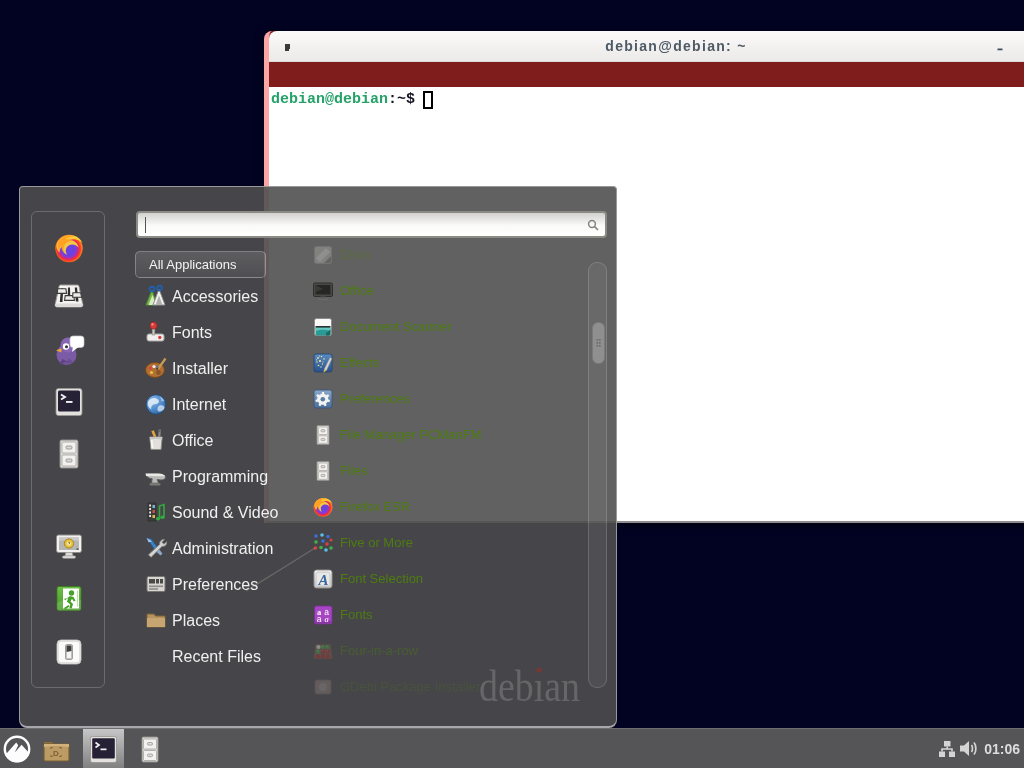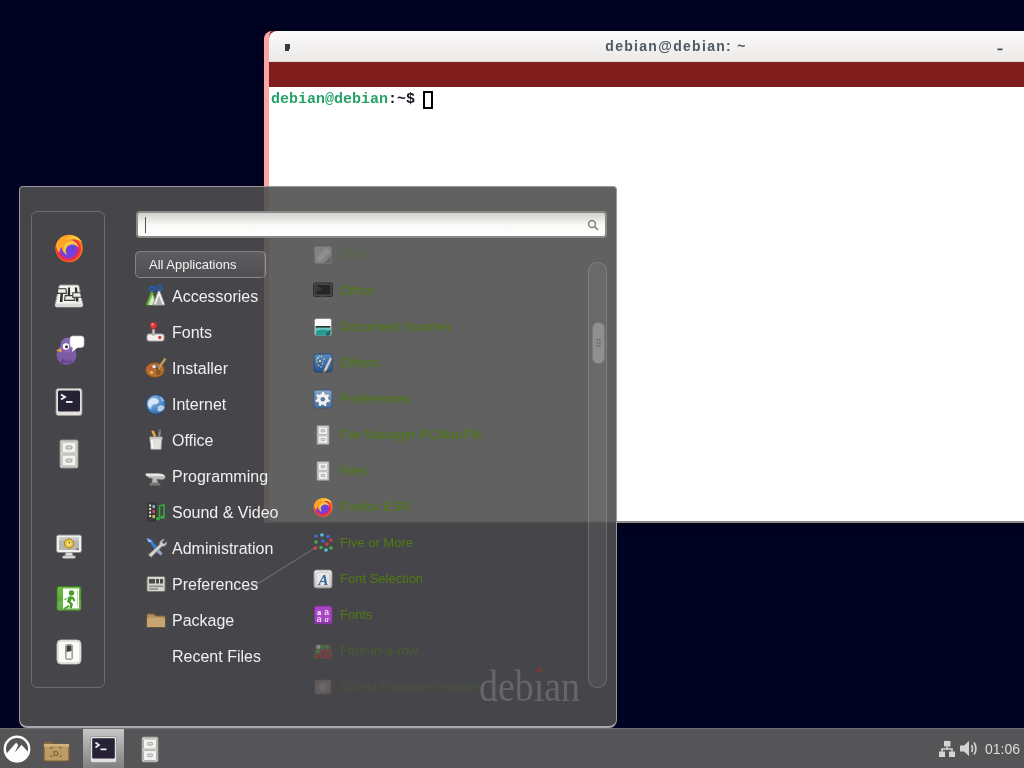--- a/index.html
+++ b/index.html
@@ -101,21 +101,21 @@
 
   
   .taskbar {
     position:absolute; left:0; top:728px; width:1024px; height:40px;
     background:#555456; border-top:1px solid #6e6d6f;
   }
   .tb-active {
     position:absolute; left:83px; top:0; width:41px; height:40px;
     background:linear-gradient(#c6c6c6, #7f7f7f);
   }
-  .clock { position:absolute; right:4px; top:12px; font-size:14px; font-weight:normal; color:#dcdcdc; }
+  .clock { position:absolute; right:4px; top:12px; font-size:14px; font-weight:bold; color:#dcdcdc; }
 </style>
 </head>
 <body>
 
 <div class="term">
   <div class="term-title">
     <div class="ticon"></div>
     <div class="ttext">debian@debian: ~</div>
     <div class="wbtn" style="right:68px;">
         <svg width="10" height="10">
@@ -340,21 +340,21 @@
     <rect x="5" y="13.5" width="14" height="1.6" fill="#8e8c89"></rect>
     <rect x="5" y="16.2" width="9" height="1.6" fill="#8e8c89"></rect>
   </svg></span>
       <span class="cl">Preferences</span>
     </div>
   <div class="cat" style="top:421px;">
       <span class="ci"><svg width="24" height="24" viewBox="0 0 24 24">
     <path d="M3 6 L10 6 L11.5 8 L21 8 L21 19 L3 19 Z" fill="#b5935f" stroke="#7d6238" stroke-width="1"></path>
     <path d="M3 10 L21 10 L21 19 L3 19 Z" fill="#c6a570"></path>
   </svg></span>
-      <span class="cl">Package</span>
+      <span class="cl">Places</span>
     </div>
   <div class="cat" style="top:457px;">
       <span class="cl">Recent Files</span>
     </div>
 
   <div class="app dim" style="top:57px;">
       <span class="ai"><svg width="22" height="22" viewBox="0 0 22 22">
     <rect x="2.5" y="2.5" width="17" height="17" rx="2" fill="#adadab" stroke="#8e8c89" stroke-width="1"></rect>
     <path d="M4 14 L14 4 L18 8 L8 18 Z" fill="#d5d5d3" opacity="0.85"></path>
     <path d="M12 19 L19 12 L19 17 C19 18.1 18.1 19 17 19 Z" fill="#6a6a68"></path>

